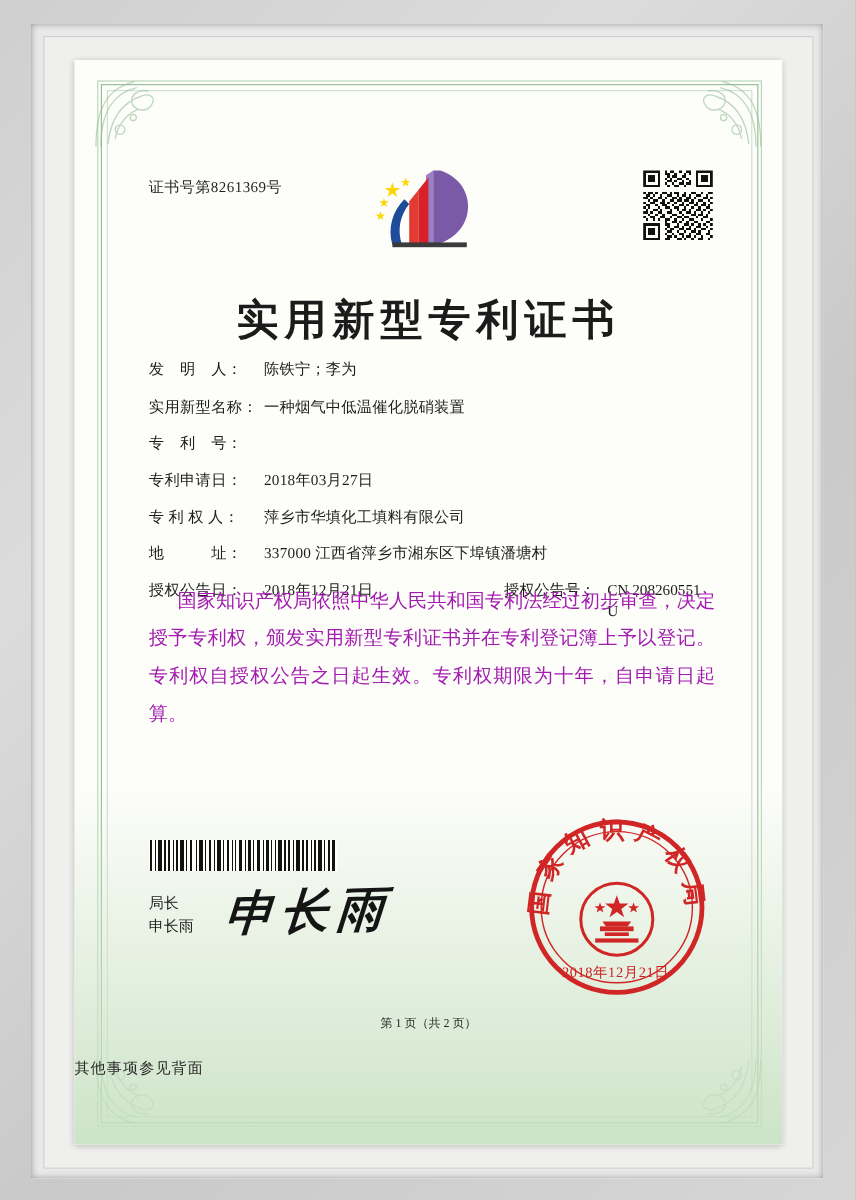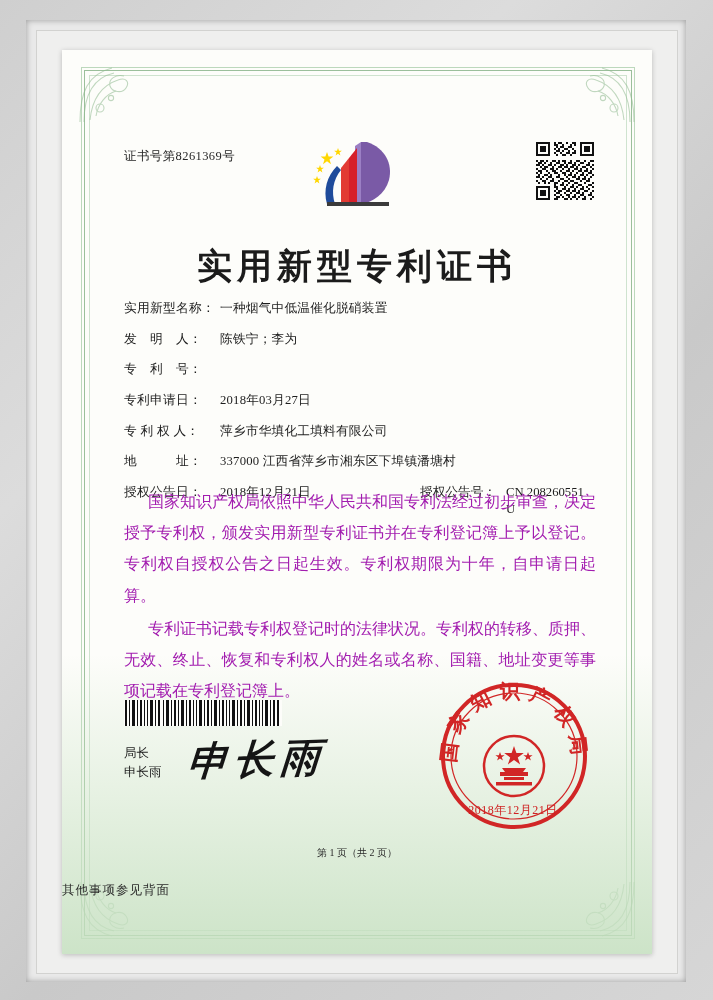--- a/index.html
+++ b/index.html
@@ -518,26 +518,26 @@
           </g>
 
           <rect x="22" y="64" width="62" height="4" fill="#3b3b3b"></rect>
         </svg>
       </div>
 
       <div class="main-title">实用新型专利证书</div>
 
       <div class="fields">
         <div class="field-row">
+          <span class="field-label">发　明　人：</span>
+          <span class="field-value">陈铁宁；李为</span>
+        </div>
+        <div class="field-row">
           <span class="field-label">实用新型名称：</span>
           <span class="field-value">一种烟气中低温催化脱硝装置</span>
-        </div>
-        <div class="field-row">
-          <span class="field-label">发　明　人：</span>
-          <span class="field-value">陈铁宁；李为</span>
         </div>
         <div class="field-row">
           <span class="field-label">专　利　号：</span>
         </div>
         <div class="field-row">
           <span class="field-label">专利申请日：</span>
           <span class="field-value">2018年03月27日</span>
         </div>
         <div class="field-row">
           <span class="field-label">专 利 权 人：</span>
@@ -550,21 +550,20 @@
         <div class="field-row dual">
           <span class="field-label">授权公告日：</span>
           <span class="field-value">2018年12月21日</span>
           <span class="field-label2">授权公告号：</span>
           <span class="field-value2">CN 208260551 U</span>
         </div>
       </div>
 
       <div class="paragraphs">
         <p>国家知识产权局依照中华人民共和国专利法经过初步审查，决定授予专利权，颁发实用新型专利证书并在专利登记簿上予以登记。专利权自授权公告之日起生效。专利权期限为十年，自申请日起算。</p>
-        <p>专利证书记载专利权登记时的法律状况。专利权的转移、质押、无效、终止、恢复和专利权人的姓名或名称、国籍、地址变更等事项记载在专利登记簿上。</p>
       </div>
 
       <div class="barcode">
         <svg viewBox="0 0 158 26" preserveAspectRatio="none" shape-rendering="crispEdges">
           <rect width="158" height="26" fill="#fdfdfa"></rect>
           <g fill="#111">
             <rect x="1" y="0" width="2" height="26"></rect>
               <rect x="5" y="0" width="1" height="26"></rect>
             <rect x="8" y="0" width="3" height="26"></rect>
               <rect x="13" y="0" width="1" height="26"></rect>

